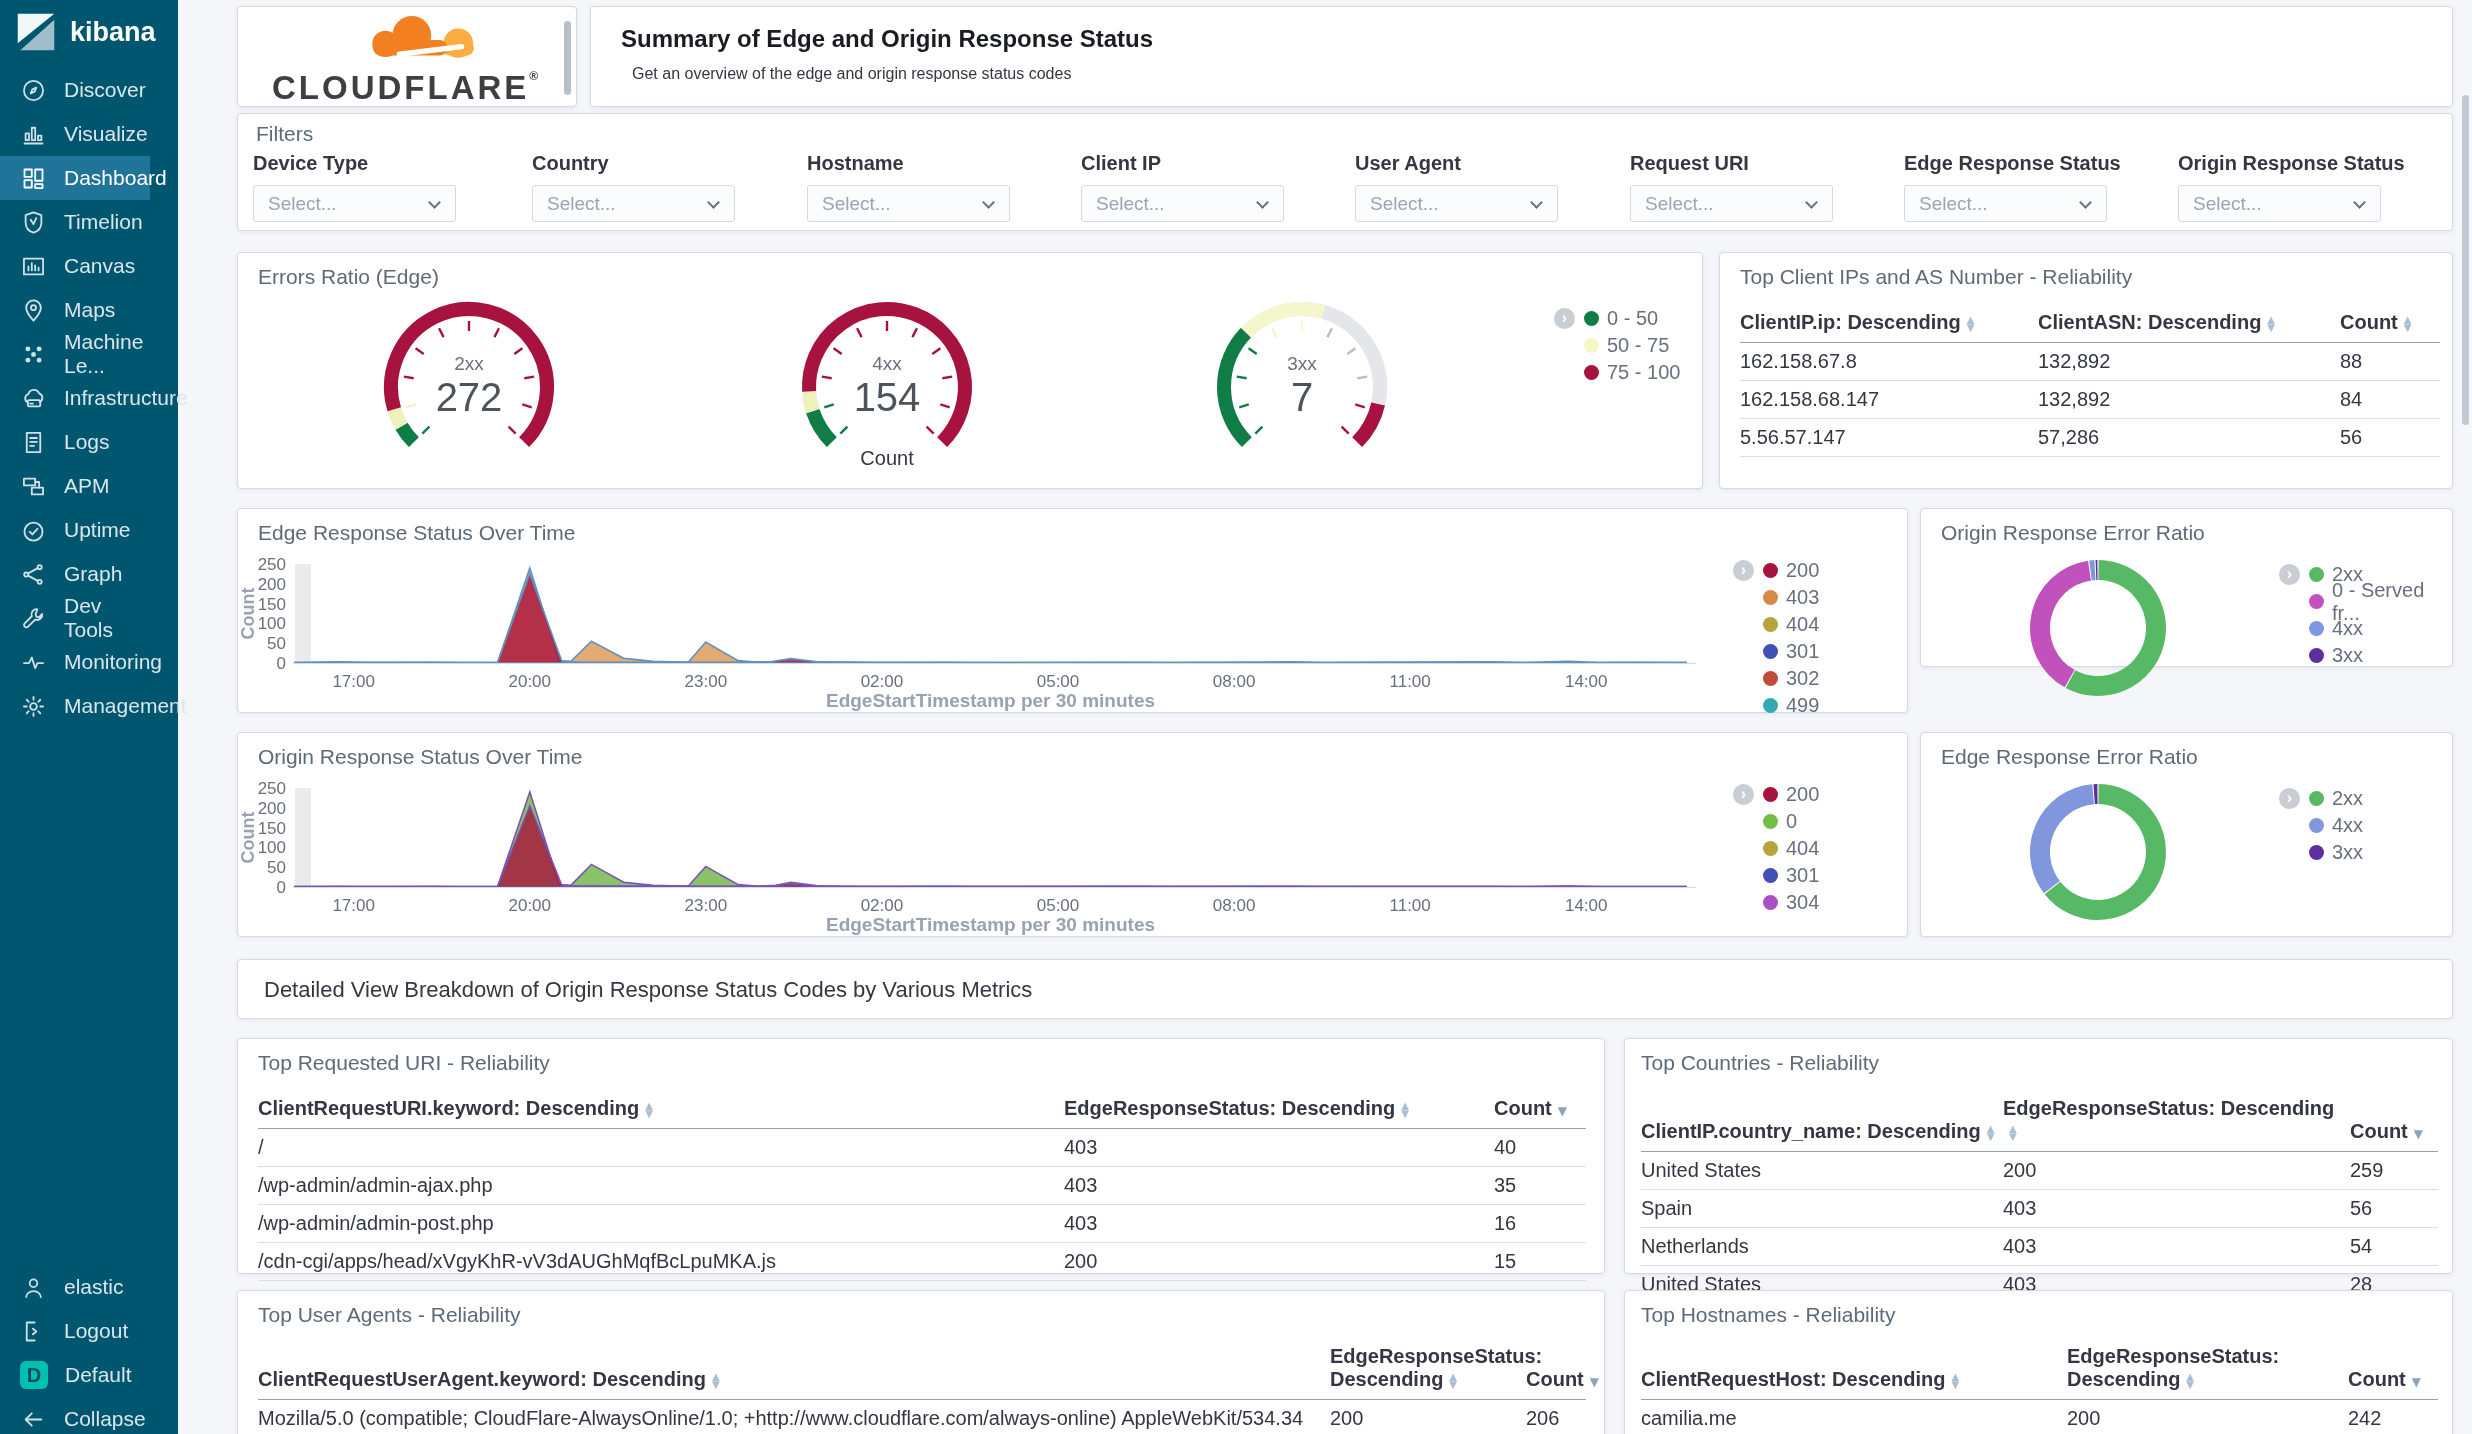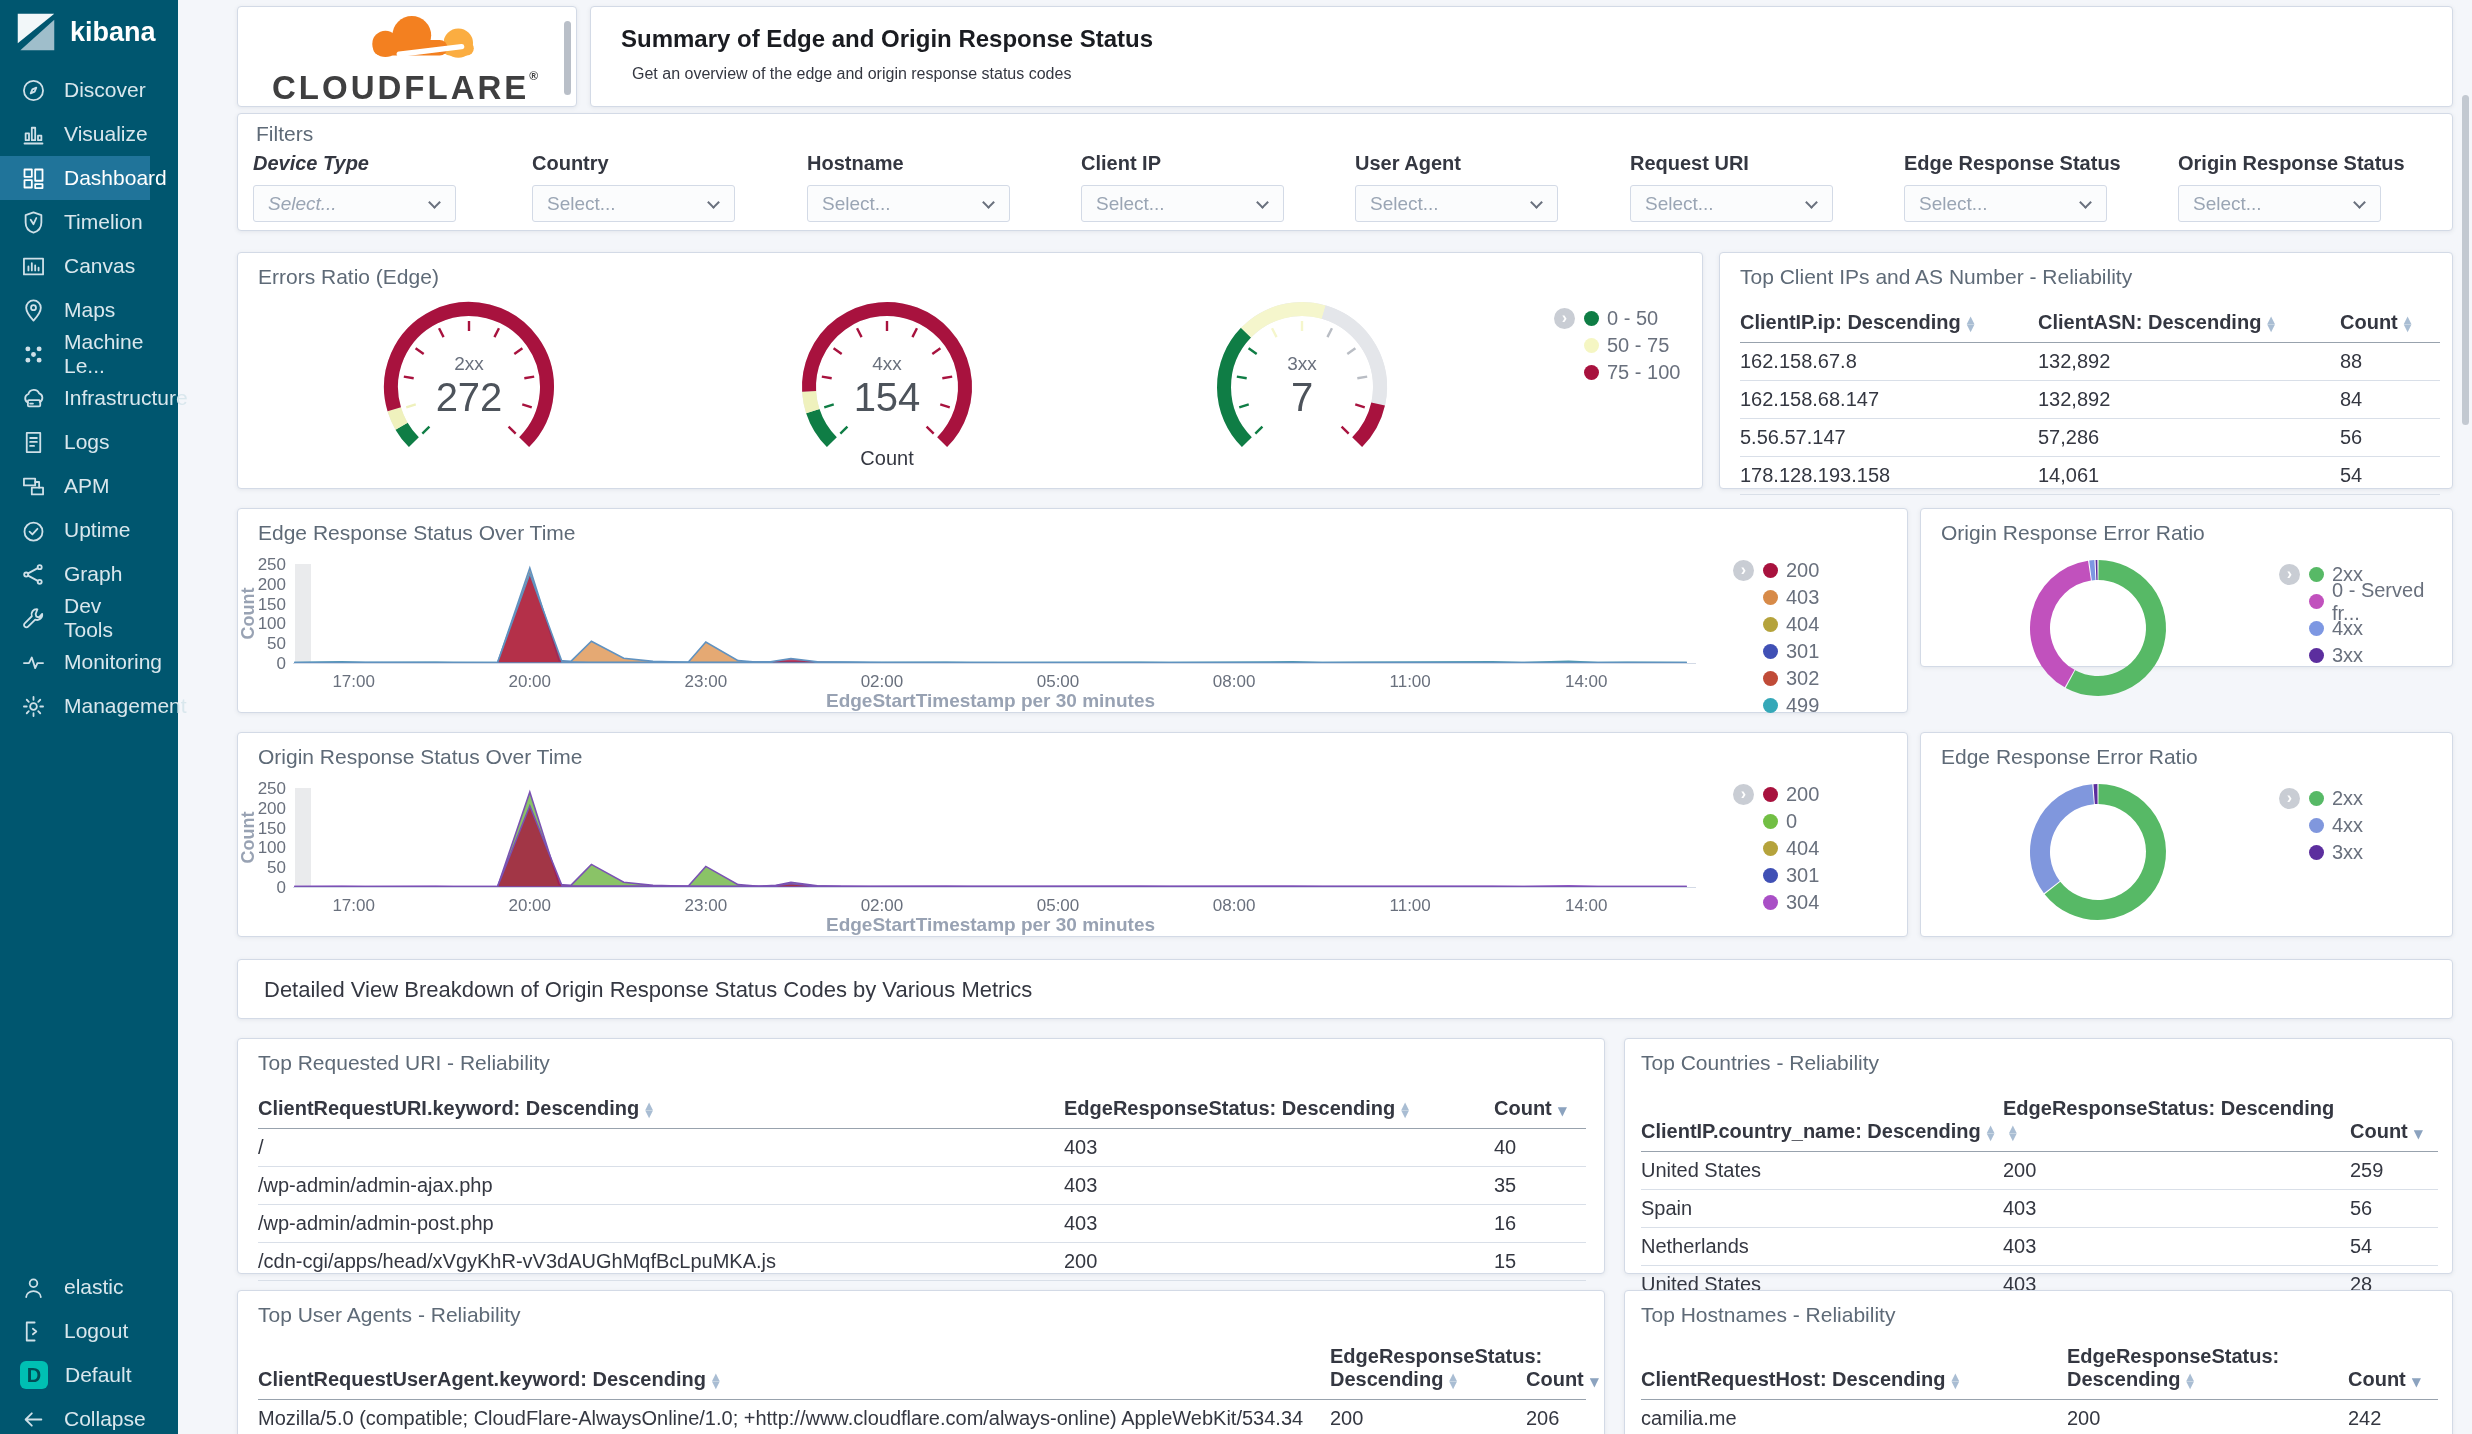--- a/index.html
+++ b/index.html
@@ -267,21 +267,21 @@
 </div>
 
 <div class="panel" style="left:590px;top:6px;width:1863px;height:101px">
   <div class="hdr-title">Summary of Edge and Origin Response Status</div>
   <div class="hdr-sub">Get an overview of the edge and origin response status codes</div>
 </div>
 
 <div class="panel" style="left:237px;top:113px;width:2216px;height:118px">
   <div class="panel-title" style="left:18px;top:8px">Filters</div>
   <div id="filter-groups">
-      <div class="filter-group" style="left: 15px; font-style: italic;">
+      <div class="filter-group" style="left: 15px;">
         <div class="filter-label">Device Type</div>
         <div class="select">
           <span>Select...</span>
           <span class="chev"></span>
         </div>
       </div>
       <div class="filter-group" style="left: 294px;">
         <div class="filter-label">Country</div>
         <div class="select">
           <span>Select...</span>
@@ -454,25 +454,20 @@
       <tr>
           <td>162.158.68.147</td>
           <td>132,892</td>
           <td>84</td>
         </tr>
       <tr>
           <td>5.56.57.147</td>
           <td>57,286</td>
           <td>56</td>
         </tr>
-      <tr>
-          <td>178.128.193.158</td>
-          <td>14,061</td>
-          <td>54</td>
-        </tr>
     </tbody>
   </table>
 </div>
 
 <div class="panel" style="left:237px;top:508px;width:1671px;height:205px">
   <div class="panel-title">Edge Response Status Over Time</div>
   <svg class="chart-svg" width="1671" height="205">
       <rect x="57" y="55" width="16" height="99" fill="#d8dade" opacity="0.55"></rect>
       <path d="M57.0 154 L57.0 153.6 L104.0 152.8 L127.4 153.6 L197.9 153.2 L215.5 153.6 L608.7 153.2 L632.2 153.6 L708.5 153.2 L732.0 153.6 L902.2 153.2 L931.5 153.6 L1054.8 152.8 L1084.1 153.6 L1119.3 153.2 L1254.3 152.8 L1283.7 153.6 L1330.6 152.4 L1360.0 153.6 L1389.3 153.2 L1448.0 153.6 L1448.0 154 Z" fill="#35a8b8" fill-opacity="0.35" stroke="#4c97ae" stroke-width="1.6"></path>
       <path d="M57.0 154 L57.0 154.0 L259.5 154.0 L291.8 59.0 L321.1 151.6 L332.9 152.4 L353.4 132.2 L385.7 149.2 L415.0 152.4 L450.2 153.2 L467.8 133.0 L500.1 151.6 L520.7 153.2 L544.1 153.2 L585.2 153.6 L1448.0 154.0 L1448.0 154 Z" fill="#e09a5a" fill-opacity="0.85" stroke="#6092c0" stroke-width="1.6"></path>

